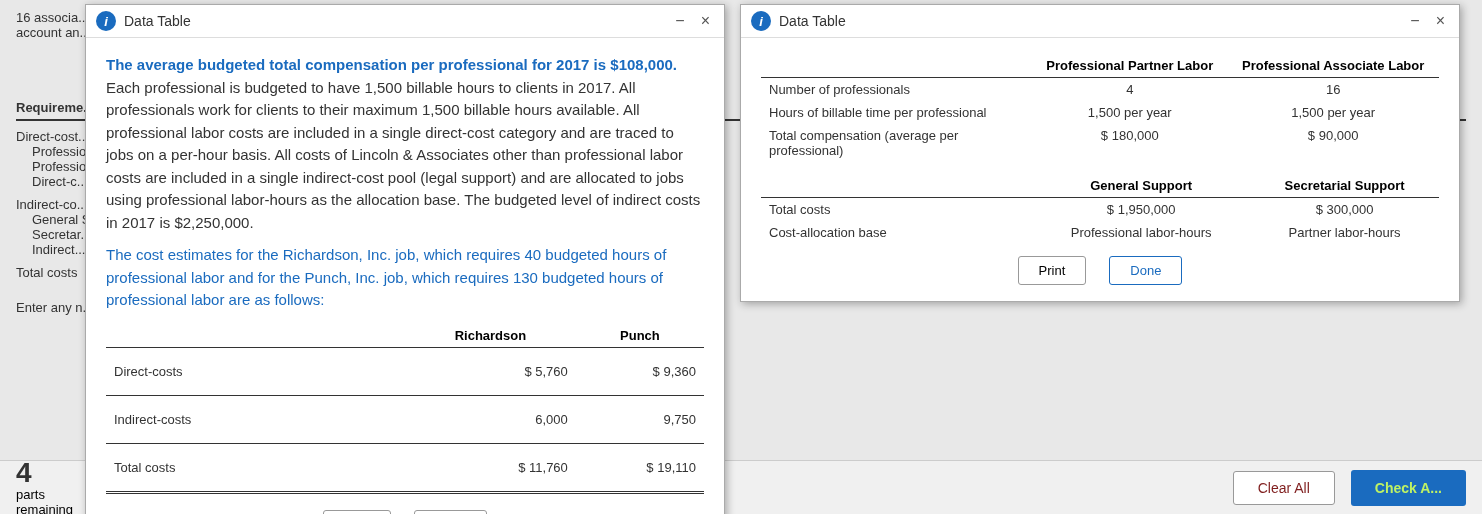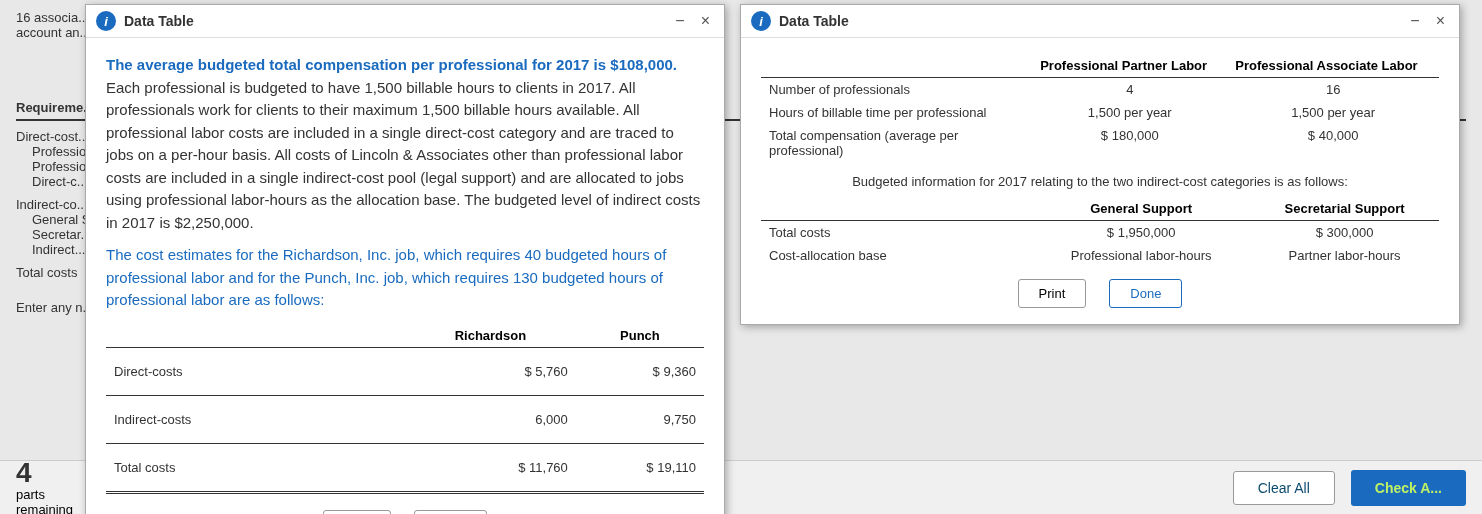--- a/index.html
+++ b/index.html
@@ -59,21 +59,21 @@
 
     .spacer { flex: 1; }
 
     .clear-all-btn {
       padding: 8px 24px;
       border: 1px solid #999;
       background: white;
       border-radius: 3px;
       cursor: pointer;
       font-size: 14px;
-      color: #0c4a6e;
+      color: #7f1d1d;
       margin-right: 16px;
     }
     .check-answer-btn {
       padding: 10px 24px;
       background: #1a6bbf;
       color: #bef264;
       border: none;
       border-radius: 3px;
       cursor: pointer;
       font-size: 14px;
@@ -119,21 +119,21 @@
       display: flex;
       align-items: center;
       justify-content: center;
       font-style: italic;
       font-weight: bold;
       font-size: 13px;
       flex-shrink: 0;
     }
     .dialog-title {
       flex: 1;
-      font-weight: bold;
+      font-weight: normal;
       color: #333;
       font-size: 14px;
     }
     .dialog-controls {
       display: flex;
       gap: 8px;
       align-items: center;
     }
     .dialog-btn {
       background: none;
@@ -226,21 +226,21 @@
       width: 720px;
     }
 
     .data-table-right {
       width: 100%;
       border-collapse: collapse;
       margin-bottom: 12px;
       font-size: 13px;
     }
     .data-table-right th {
-      text-align: left;
+      text-align: center;
       font-weight: bold;
       padding: 4px 8px;
       border-bottom: 1px solid #333;
     }
     .data-table-right th:first-child {
       text-align: left;
       width: 40%;
     }
     .data-table-right td {
       padding: 4px 8px;
@@ -398,27 +398,26 @@
           <td class="center">1,500 per year</td>
         </tr>
         <tr>
           <td>
             <span>Total compensation (average per professional)</span>
           </td>
           <td class="center">
             <span>$</span>&nbsp;<span>180,000</span>
           </td>
           <td class="center">
-            <span>$</span>&nbsp;<span>40,000</span>
+            <span>$</span>&nbsp;<span>90,000</span>
           </td>
         </tr>
       </tbody>
     </table>
 
-    <p class="budgeted-info">Budgeted information for 2017 relating to the two indirect-cost categories is as follows:</p>
 
     <table class="data-table-right2">
       <thead>
         <tr>
           <th></th>
           <th>General Support</th>
           <th>Secretarial Support</th>
         </tr>
       </thead>
       <tbody>

